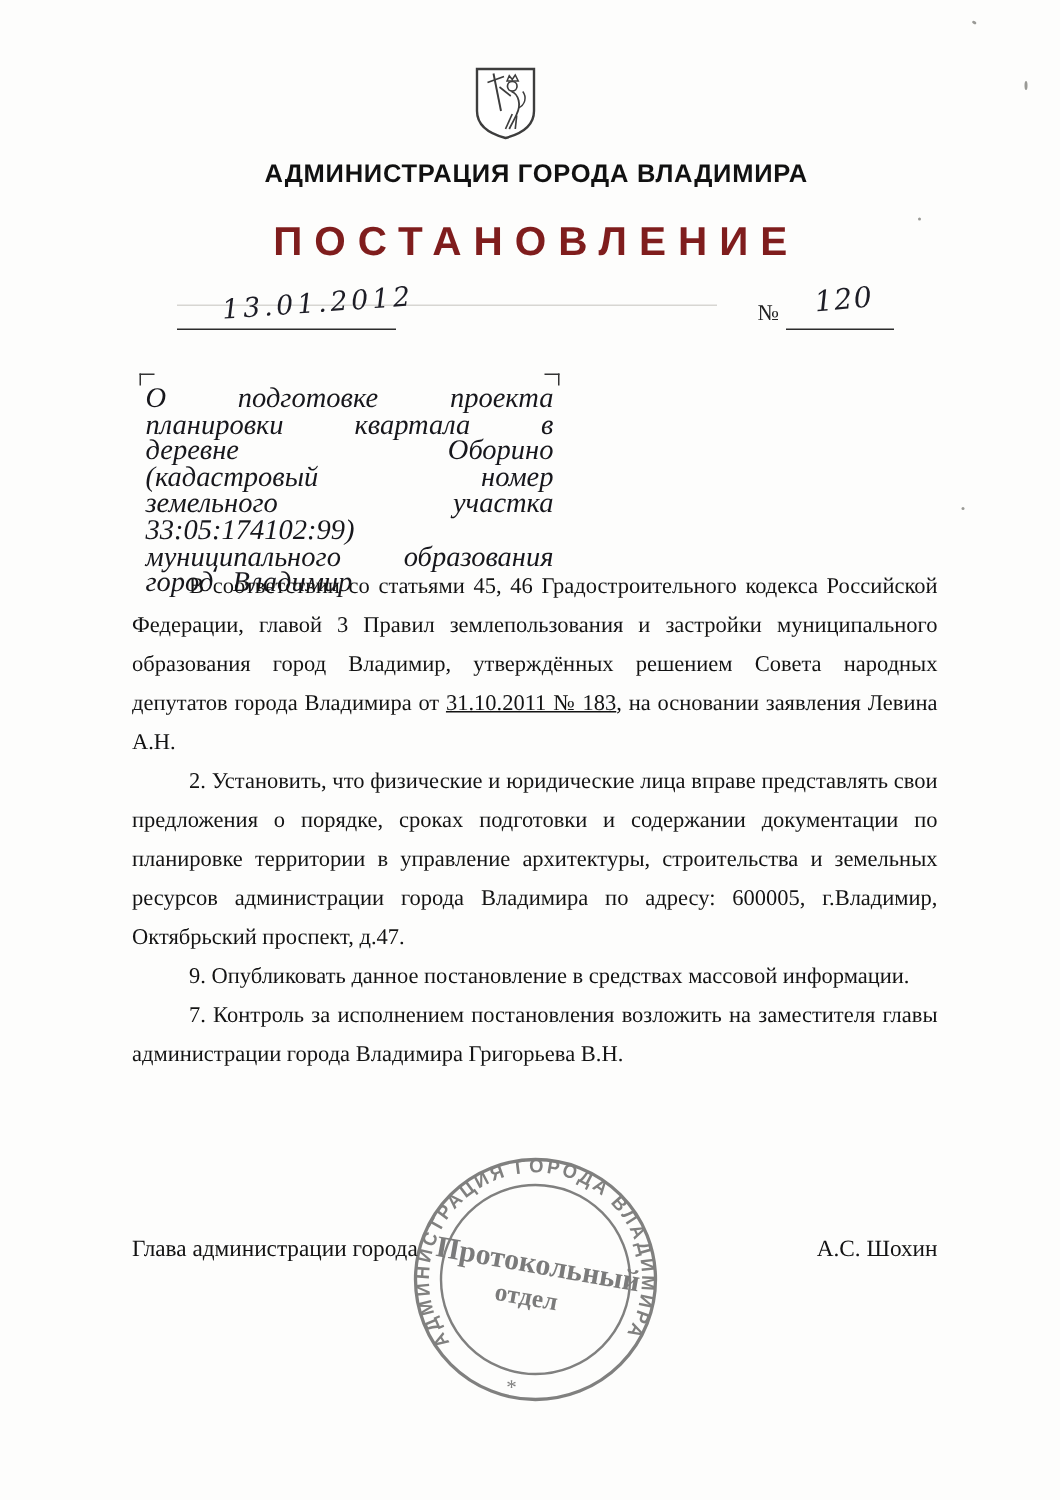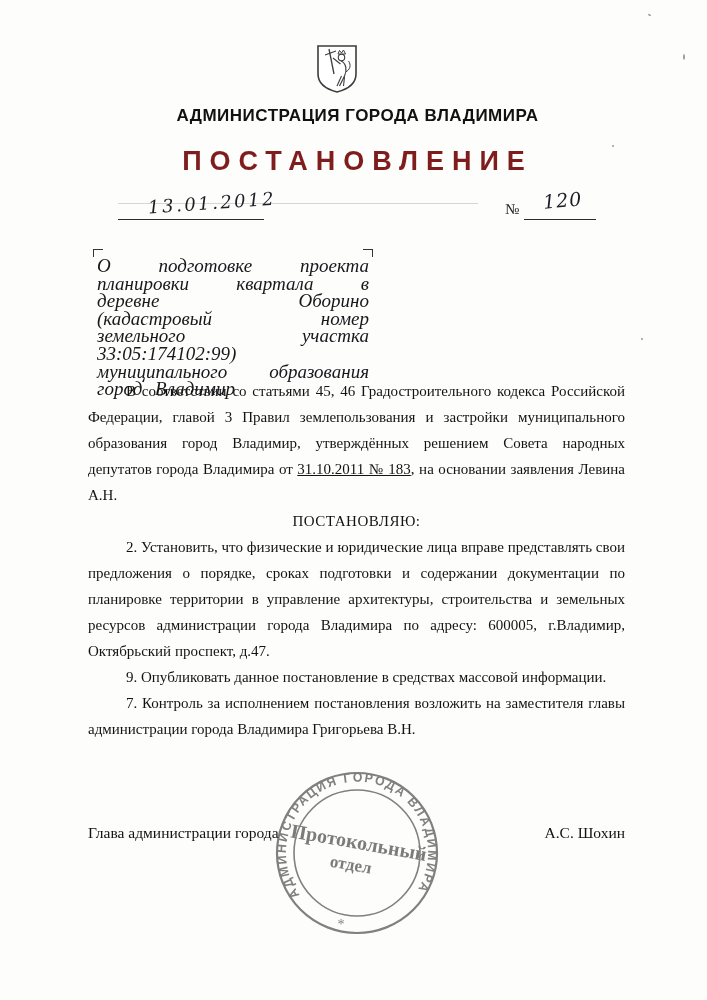--- a/index.html
+++ b/index.html
@@ -106,21 +106,20 @@
   <div class="num-line"></div>
 
   <div class="subject">
     <span class="corner corner-l"></span>
     <span class="corner corner-r"></span>
     <p>О подготовке проекта планировки квартала в деревне Оборино (кадастровый номер земельного участка 33:05:174102:99) муниципального образования город Владимир</p>
   </div>
 
   <div class="body-text">
     <p class="para"><span>В соответствии со статьями 45, 46 Градостроительного кодекса Российской Федерации, главой 3 Правил землепользования и застройки муниципального образования город Владимир, утверждённых решением Совета народных депутатов города Владимира от </span><span class="u">31.10.2011 № 183</span><span>, на основании заявления Левина А.Н.</span></p>
-    <p class="resolve">ПОСТАНОВЛЯЮ:</p>
     <p class="para">2. Установить, что физические и юридические лица вправе представлять свои предложения о порядке, сроках подготовки и содержании документации по планировке территории в управление архитектуры, строительства и земельных ресурсов администрации города Владимира по адресу: 600005, г.Владимир, Октябрьский проспект, д.47.</p>
     <p class="para">9. Опубликовать данное постановление в средствах массовой информации.</p>
     <p class="para">7. Контроль за исполнением постановления возложить на заместителя главы администрации города Владимира Григорьева В.Н.</p>
   </div>
 
   <div class="sign-row">
     <span>Глава администрации города</span>
     <span>А.С. Шохин</span>
   </div>
 

